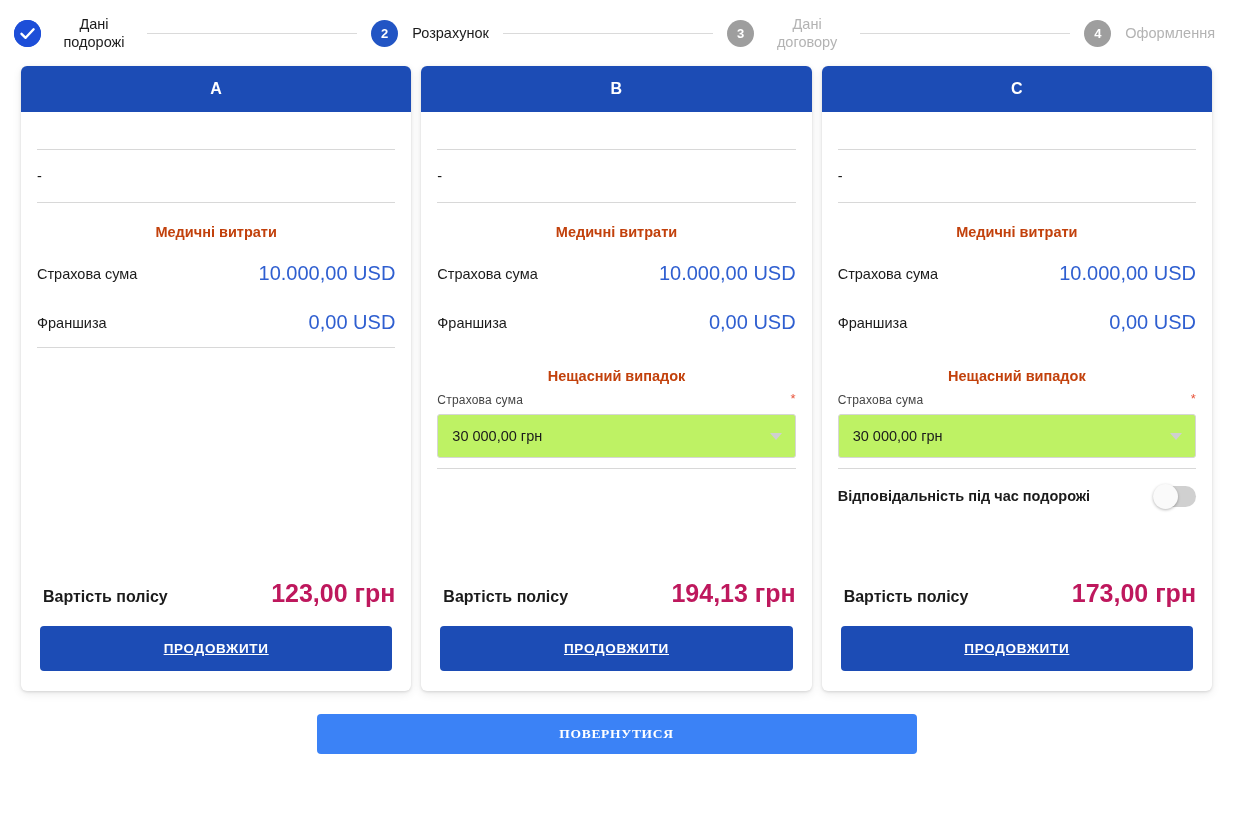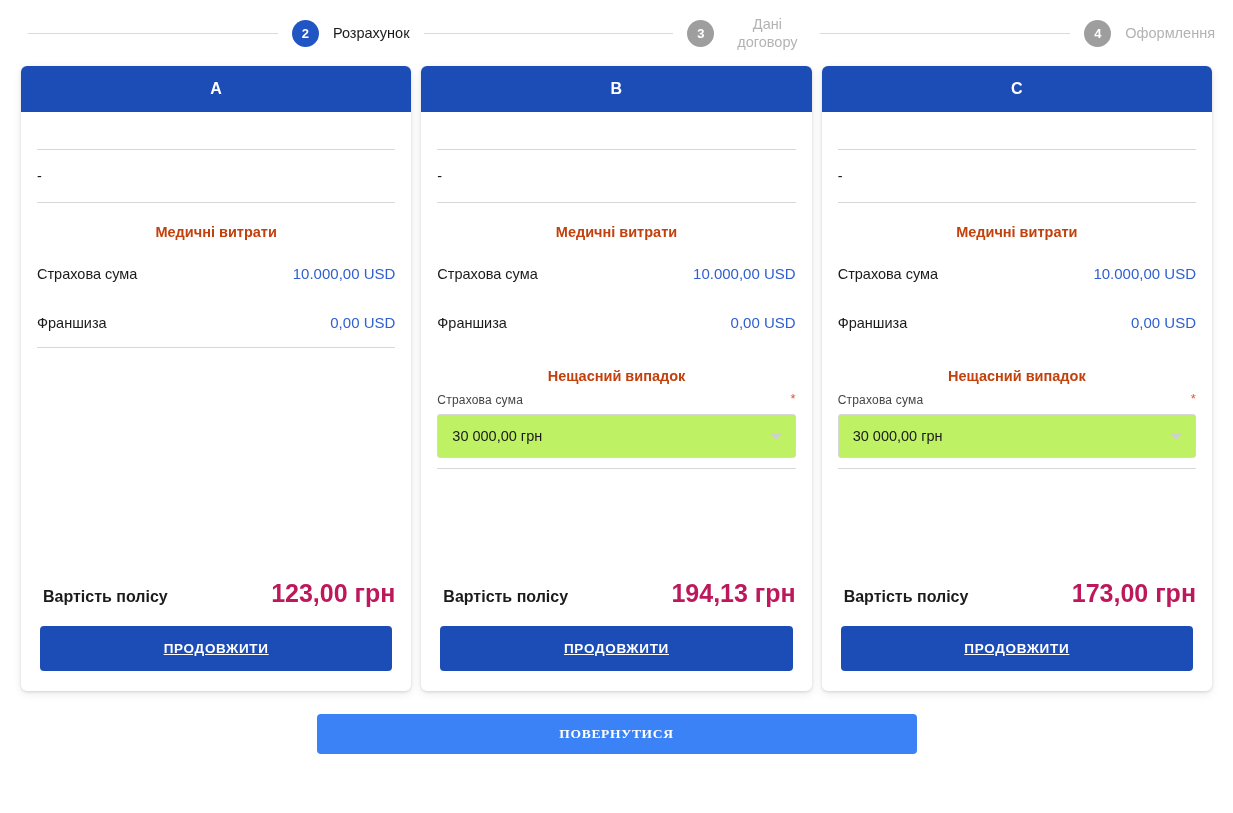--- a/index.html
+++ b/index.html
@@ -97,21 +97,21 @@
     display: flex;
     justify-content: space-between;
     align-items: center;
     font-size: 14.5px;
     color: #1b1b1b;
     min-height: 49px;
     padding: 4px 0;
   }
   .info-row .val {
     color: #2f5fd0;
-    font-size: 15px;
+    font-size: 20px;
   }
   .blank-row { min-height: 37px; }
   .dash-row { min-height: 52px; }
   .rule {
     height: 1px;
     background: #d8d8d8;
     width: 100%;
   }
 
   .section-title {
@@ -243,20 +243,29 @@
     letter-spacing: .7px;
     padding: 12px 0;
     cursor: pointer;
   }
 </style>
 </head>
 <body>
 
 <div class="stepper">
 
+  <div class="step">
+    <span class="step-badge done">
+      <svg width="27" height="27" viewBox="0 0 27 27" aria-hidden="true">
+        <circle cx="13.5" cy="13.5" r="13.5" fill="#1d4ed8"></circle>
+        <path d="M7.5 13.8 L11.6 17.8 L19.6 9.3" stroke="#ffffff" stroke-width="2.4" fill="none" stroke-linecap="round" stroke-linejoin="round"></path>
+      </svg>
+    </span>
+    <span class="step-label">Дані подорожі</span>
+  </div>
 
   <div class="step-connector"></div>
 
   <div class="step">
     <span class="step-badge active">2</span>
     <span class="step-label nowrap">Розрахунок</span>
   </div>
 
   <div class="step-connector"></div>
 
@@ -385,20 +394,26 @@
           <span class="req-star">*</span>
         </div>
         <div class="select-box">
           <span>30 000,00 грн</span>
           <span class="select-caret"></span>
         </div>
       </div>
 
       <div class="rule"></div>
 
+      <div class="toggle-row">
+        <span>Відповідальність під час подорожі</span>
+        <span class="toggle">
+          <span class="knob"></span>
+        </span>
+      </div>
 
       <div class="spacer"></div>
 
       <div class="price-row">
         <span class="price-label">Вартість полісу</span>
         <span class="price-value">173,00 грн</span>
       </div>
     </div>
     <div class="card-footer">
       <button class="btn-primary">ПРОДОВЖИТИ</button>

